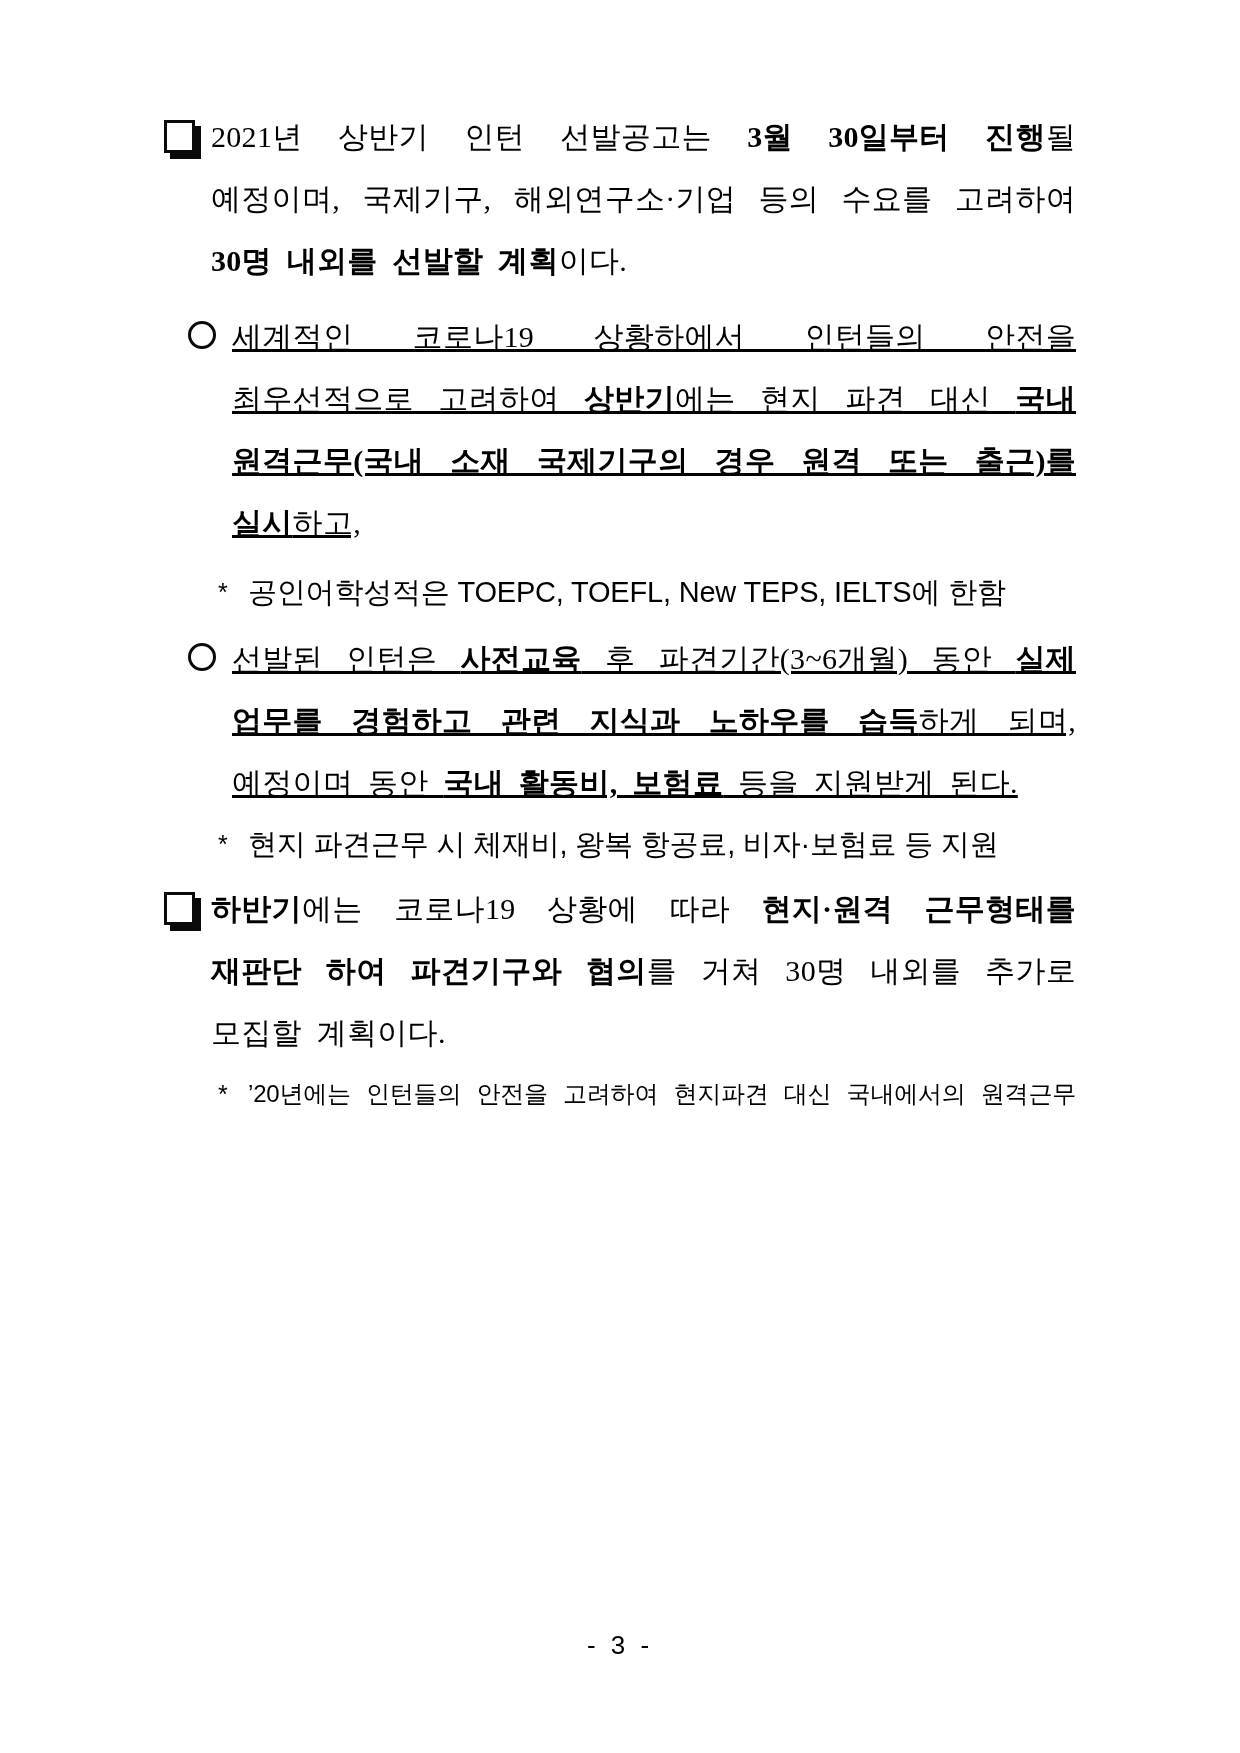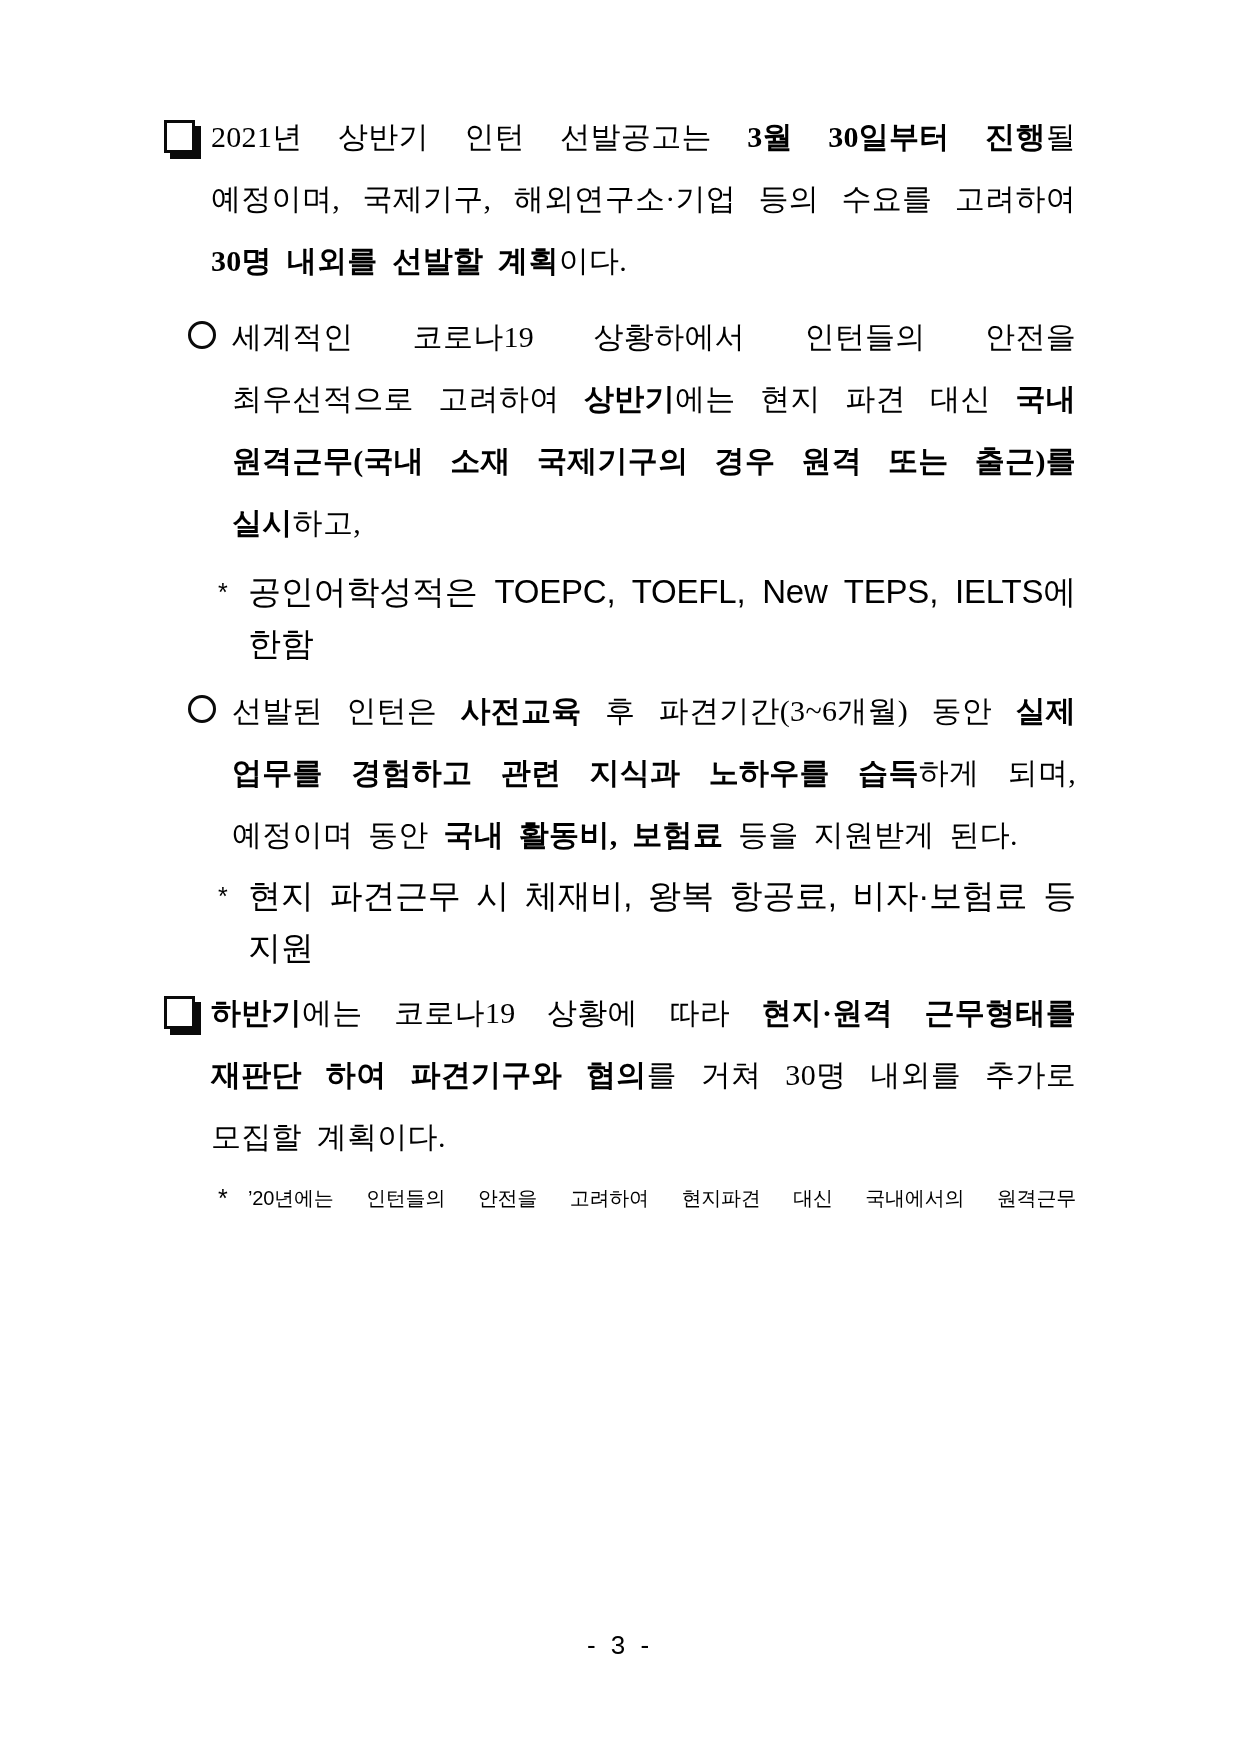--- a/index.html
+++ b/index.html
@@ -11,21 +11,21 @@
     position: relative;
     box-sizing: border-box;
     padding: 106px 100px 0 100px;
     font-family: "Liberation Serif", "DejaVu Serif", serif;
     color: #000000;
     overflow: hidden;
   }
   .para { display: flex; align-items: flex-start; }
   .bullet-cell { flex: 0 0 auto; }
   .lv1 .bullet-cell { width: 47px; }
-  .lv2 { padding-left: 24px; }
+  .lv2 { padding-left: 24px; text-decoration: underline; }
   .lv2 .bullet-cell { width: 44px; }
   .body-text {
     flex: 1;
     font-size: 30px;
     line-height: 62px;
     text-align: justify;
     word-break: keep-all;
     word-spacing: 7px;
     letter-spacing: 0.3px;
   }
@@ -55,27 +55,27 @@
   .note { padding-left: 54px; }
   .note .bullet-cell {
     width: 30px;
     font-family: "Liberation Sans", "DejaVu Sans", sans-serif;
     font-size: 25px;
     line-height: 52px;
   }
   .note-text {
     flex: 1;
     font-family: "Liberation Sans", "DejaVu Sans", sans-serif;
-    font-size: 33px;
+    font-size: 29px;
     line-height: 52px;
     text-align: justify;
     word-break: keep-all;
     letter-spacing: -0.2px;
   }
-  .note-small .note-text { font-size: 20px; line-height: 52px; }
+  .note-small .note-text { font-size: 24px; line-height: 52px; }
   .just-last { text-align-last: justify; }
   .indent2 { padding-left: 26px; }
 
   
   .mb-a { margin-bottom: 14px; }
   .mb-b { margin-bottom: 12px; }
   .mb-c { margin-bottom: 4px; }
   .mb-d { margin-bottom: 10px; }
   .mb-e { margin-bottom: 8px; }
 

